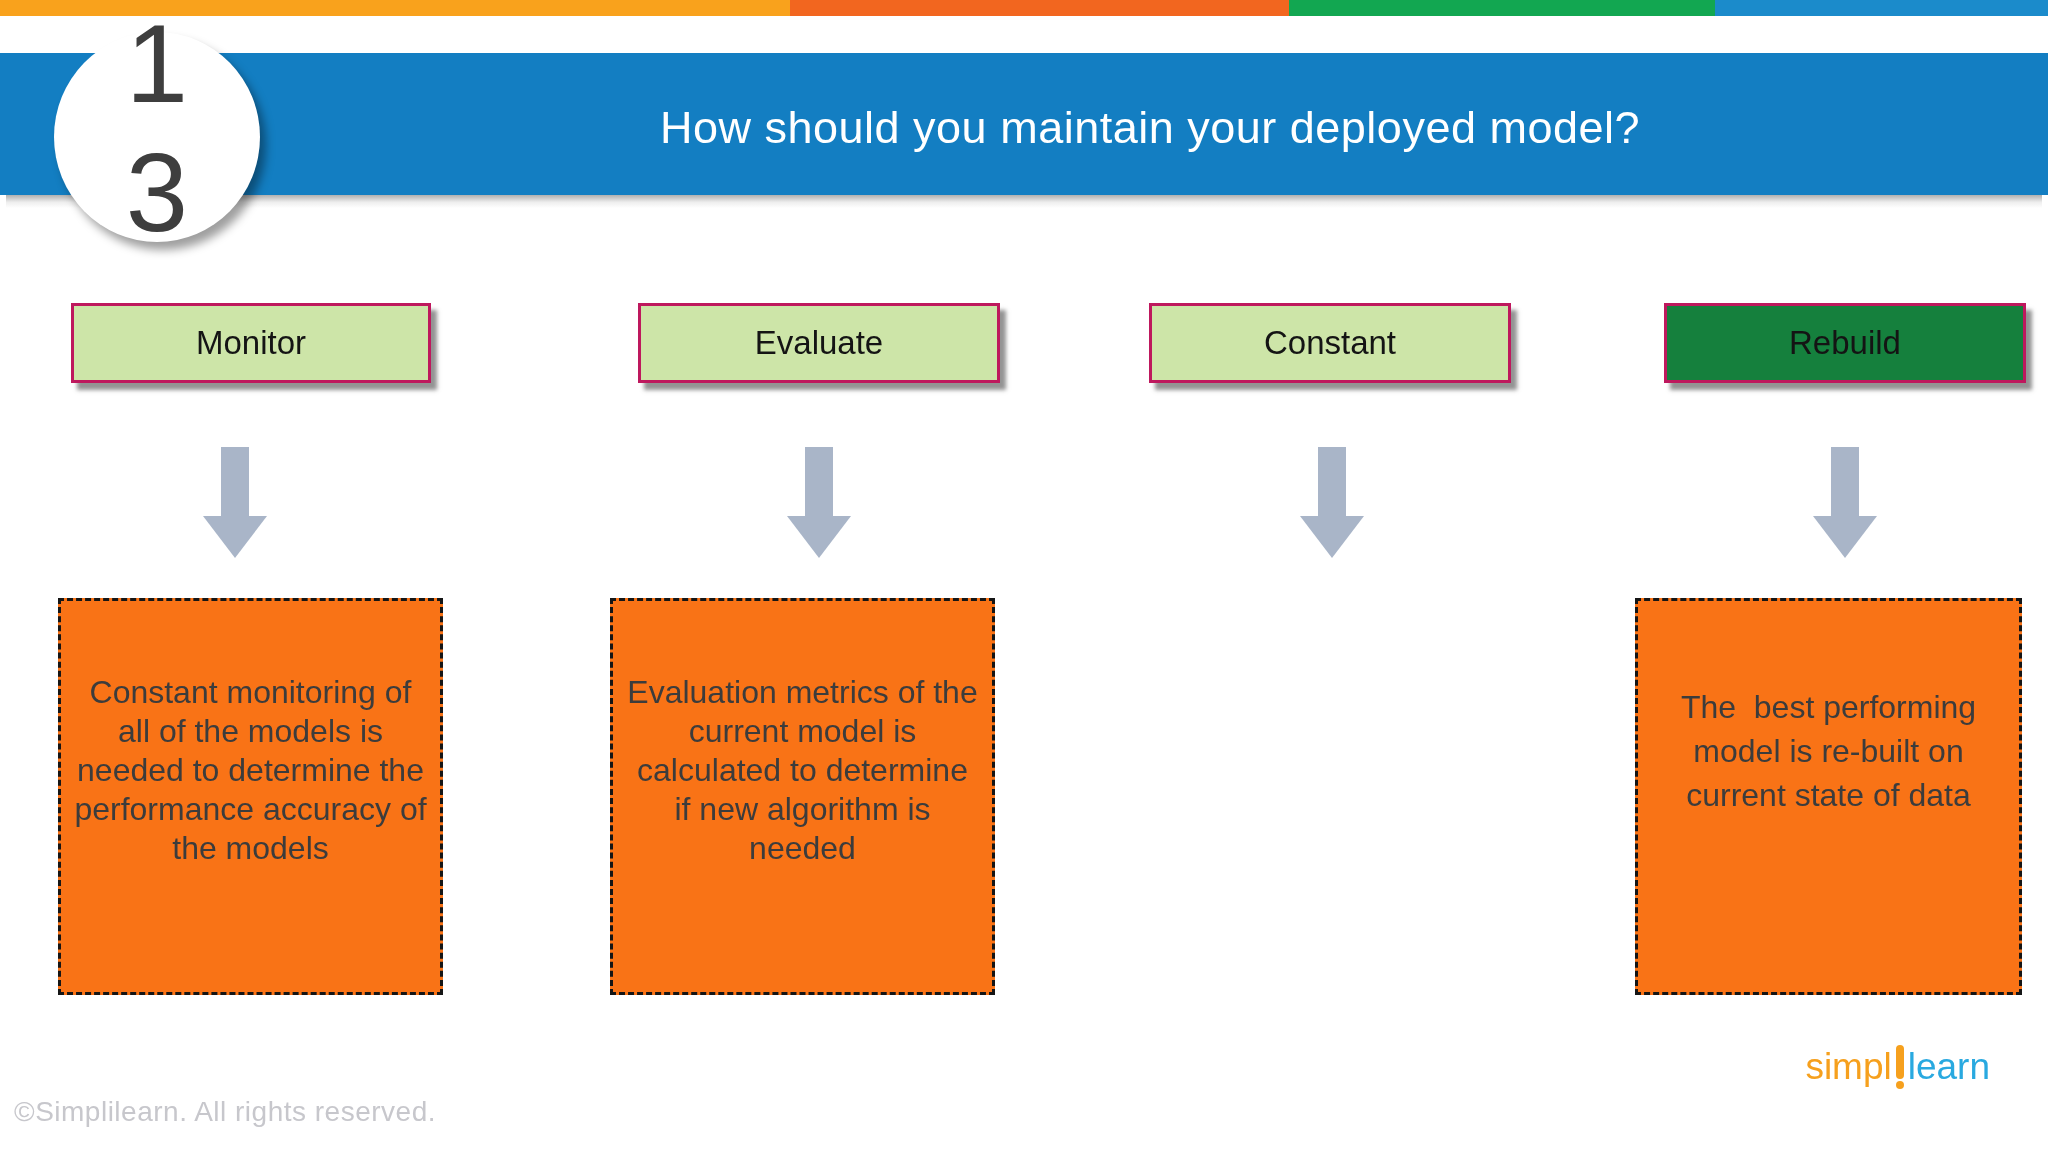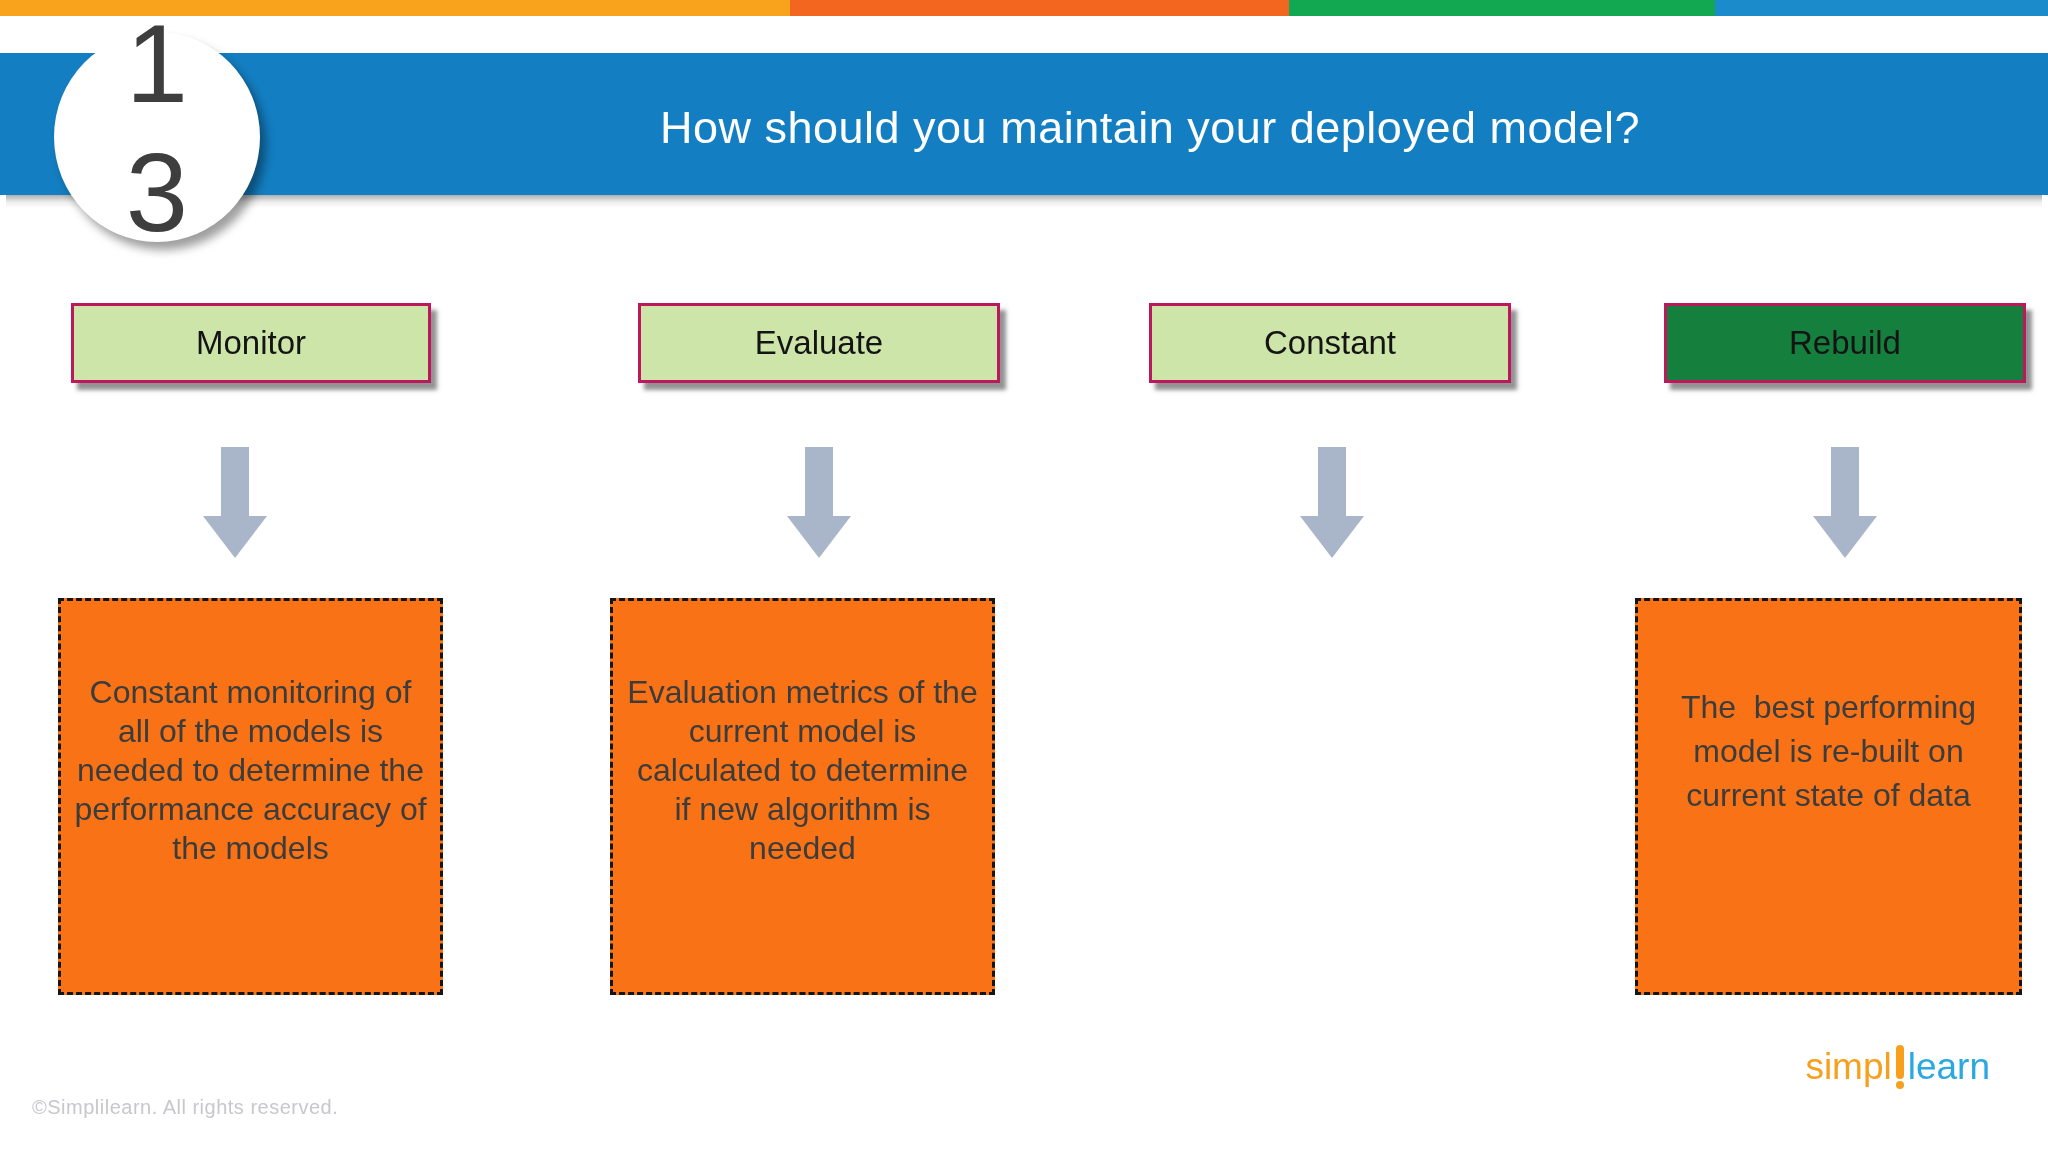--- a/index.html
+++ b/index.html
@@ -41,21 +41,21 @@
     clip-path:polygon(0 0,100% 0,50% 100%);}
 
   
   .desc{position:absolute;top:598px;height:397px;box-sizing:border-box;
     border:3px dashed #151515;background:#f97316;}
   .desc .desc-text{margin-top:72px;padding:0 8px;text-align:center;
     font-size:32px;line-height:39px;white-space:pre-wrap;}
   .desc.c4 .desc-text{margin-top:84px;line-height:44px;}
 
   
-  .footer{position:absolute;left:32px;top:1096px;font-size:20px;letter-spacing:.5px;}
+  .footer{position:absolute;left:14px;top:1096px;font-size:28px;letter-spacing:.5px;}
 
   
   .logo{position:absolute;top:1042px;right:58px;font-size:37px;line-height:50px;white-space:nowrap;}
   .logo .logo-i{display:inline-block;position:relative;width:8px;margin:0 4px;}
   .logo .stem{display:inline-block;width:8px;height:34px;border-radius:4px;}
   .logo .dot{position:absolute;left:0;top:39px;width:8px;height:8px;border-radius:50%;}
 </style>
 </head>
 <body>
 

